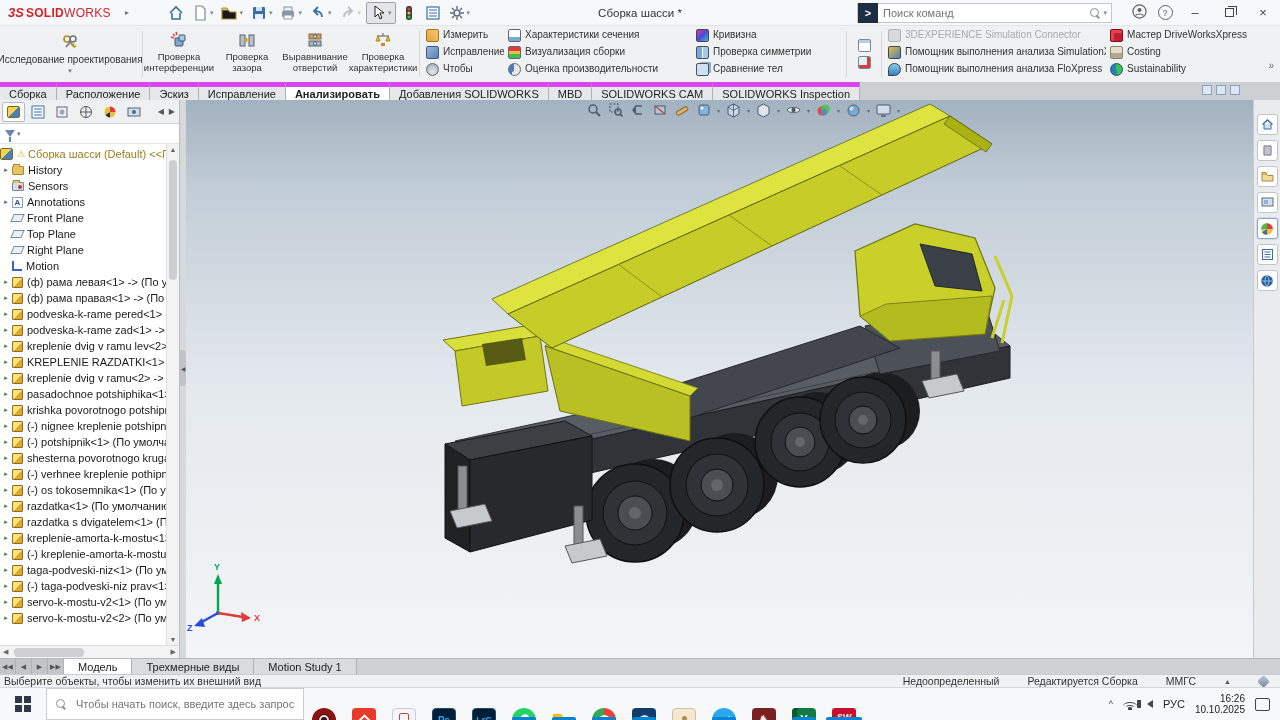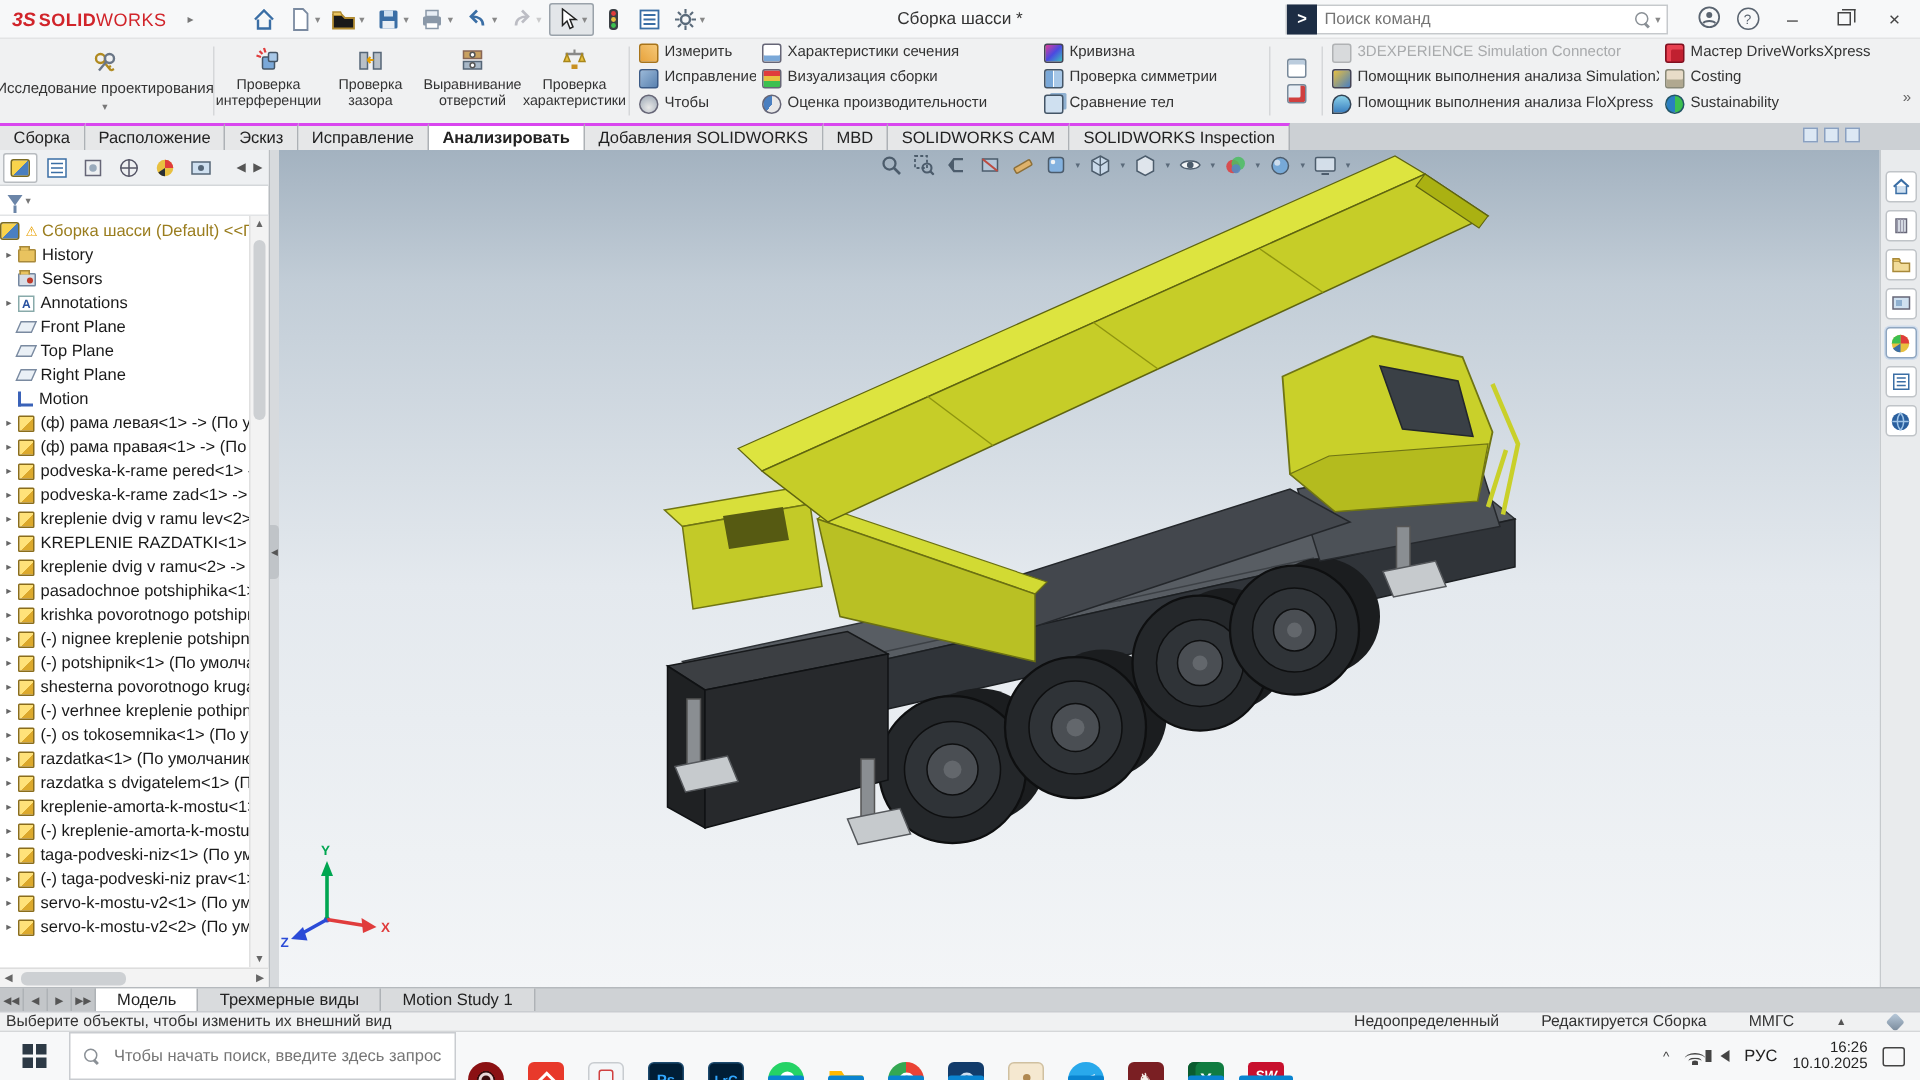--- a/index.html
+++ b/index.html
@@ -47,21 +47,21 @@
   .ritem.dis .t { color:#a8aaac; }
   .w82{width:82px}.w188{width:188px}.w152{width:152px}.w222{width:222px}.w150{width:150px}
   .minicol { width:30px; display:flex; flex-direction:column; justify-content:center; align-items:center; gap:4px; }
   .ribbon-ovf { position:absolute; right:6px; top:34px; font-size:10px; color:#666; }
   .ribbon-col { position:absolute; right:6px; top:62px; font-size:9px; color:#666; }
   .ic13 { width:13px; height:13px; border-radius:2px; flex:none; }
   .ic18 { width:18px; height:18px; border-radius:2px; margin-bottom:2px; }
 
   
   .tabsrow { position:absolute; top:82px; left:0; right:0; height:18px; background:#ccd0d4; display:flex; align-items:stretch; }
-  .ctab { padding:0 9px; font-size:11px; color:#222; background:#e6e7e8; border-right:1px solid #adb1b5; border-top:2px solid #d946ef; display:flex; align-items:center; white-space:nowrap;justify-content:center; }
+  .ctab { padding:0 9px; font-size:11px; color:#222; background:#e6e7e8; border-right:1px solid #adb1b5; border-top:5px solid #d946ef; display:flex; align-items:center; white-space:nowrap;justify-content:center; }
   .ctab.active { background:#fff; font-weight:bold; }
   .pane-icons { margin-left:auto; display:flex; gap:4px; align-items:center; padding-right:40px; }
   .pane-icons span { width:10px; height:10px; border:1px solid #8aa0c0; background:#dce8f4; }
 
   
   .workspace { position:absolute; top:100px; left:0; right:0; height:558px; display:flex; }
   .leftpanel { width:180px; background:#fff; display:flex; flex-direction:column; border-right:1px solid #b8bcc0; }
   .lp-tabs { height:24px; background:#eef0f2; border-bottom:1px solid #d4d7da; display:flex; align-items:center; padding:0 2px; gap:1px; }
   .lp-tab { width:23px; height:20px; display:flex; align-items:center; justify-content:center; border-radius:2px; }
   .lp-tab.active { background:#fff; border:1px solid #b8bcc0; }

